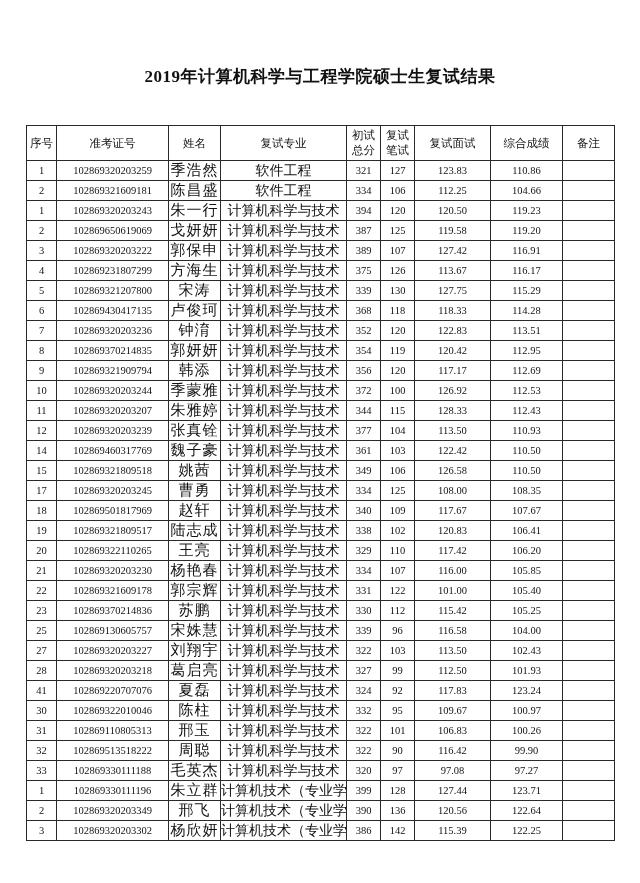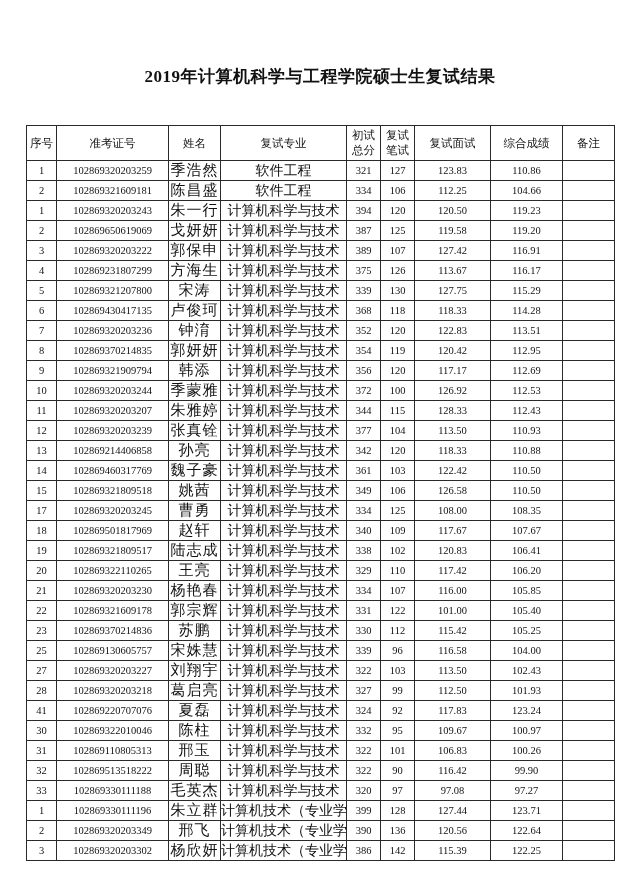--- a/index.html
+++ b/index.html
@@ -262,31 +262,20 @@
             <td class="tick">102869320203239</td>
             <td class="nm">张真铨</td>
             <td class="mj">计算机科学与技术</td>
             <td class="num">377</td>
             <td class="num">104</td>
             <td class="num">113.50</td>
             <td class="num">110.93</td>
             <td class="num"></td>
           </tr>
           <tr>
-            <td class="num">13</td>
-            <td class="tick">102869214406858</td>
-            <td class="nm">孙亮</td>
-            <td class="mj">计算机科学与技术</td>
-            <td class="num">342</td>
-            <td class="num">120</td>
-            <td class="num">118.33</td>
-            <td class="num">110.88</td>
-            <td class="num"></td>
-          </tr>
-          <tr>
             <td class="num">14</td>
             <td class="tick">102869460317769</td>
             <td class="nm">魏子豪</td>
             <td class="mj">计算机科学与技术</td>
             <td class="num">361</td>
             <td class="num">103</td>
             <td class="num">122.42</td>
             <td class="num">110.50</td>
             <td class="num"></td>
           </tr>

